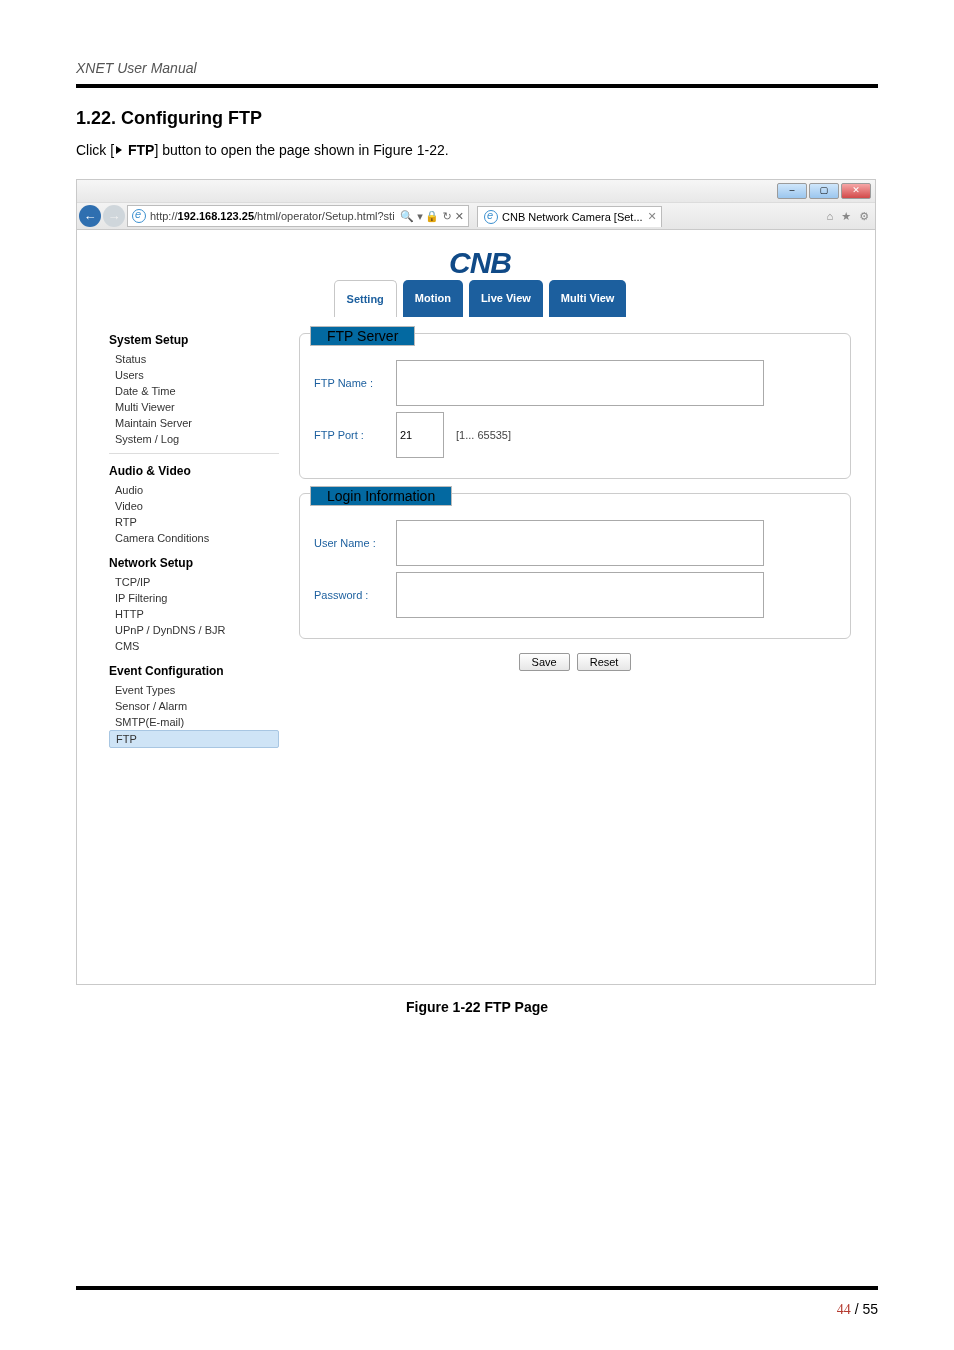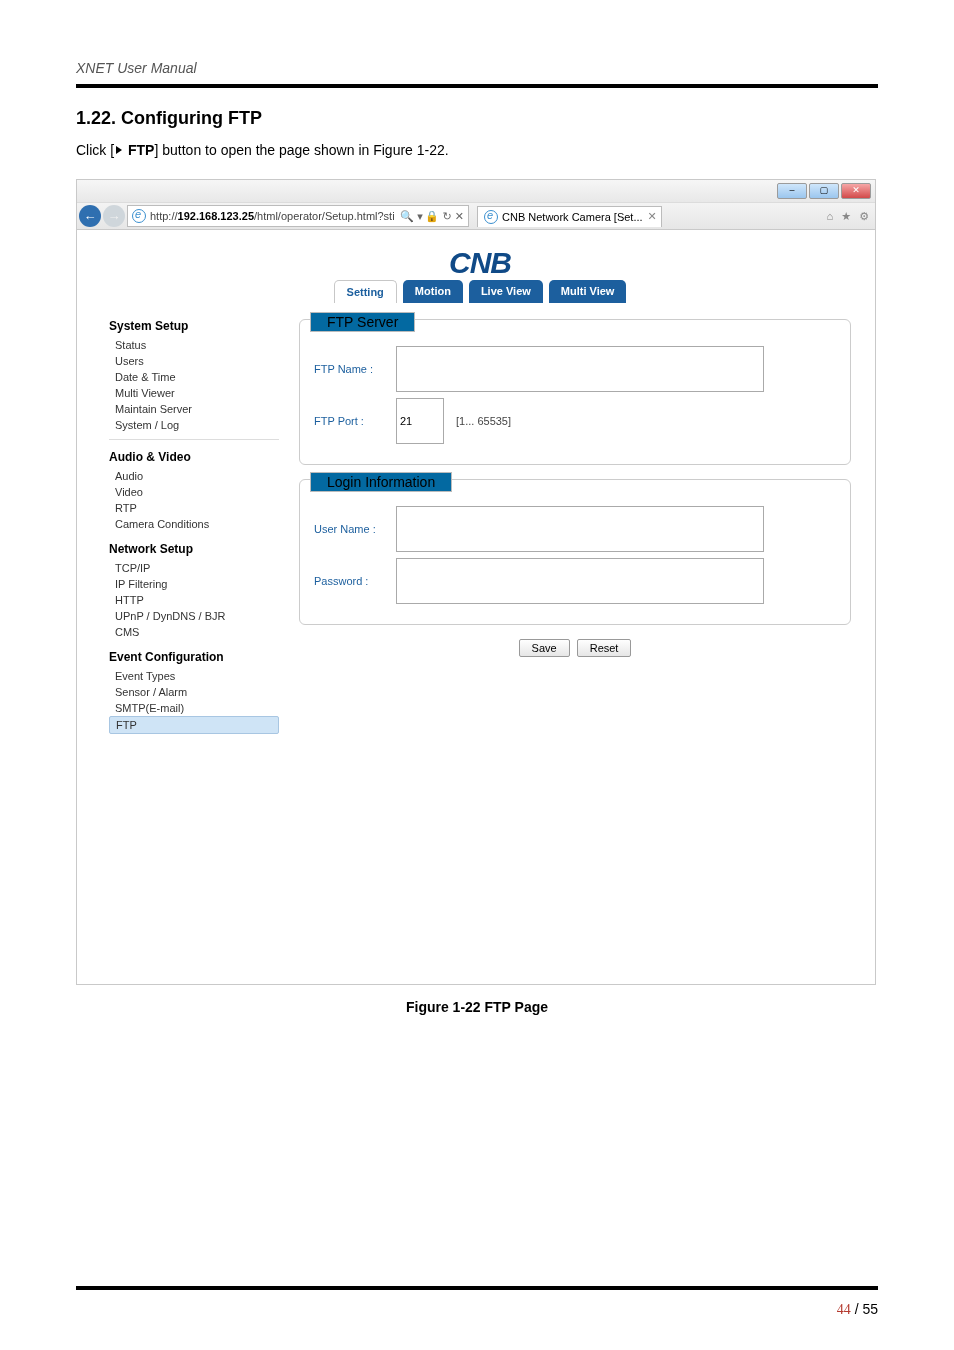--- a/index.html
+++ b/index.html
@@ -166,21 +166,21 @@
     font-style: italic;
     font-size: 30px;
     color: #104a87;
     letter-spacing: -1px;
   }
   .cnb-tabs {
     display:flex; gap:6px;
   }
   .cnb-tab {
     border-radius: 5px 5px 0 0;
-    padding: 5px 12px;
+    padding: 12px 12px;
     font-size: 11px;
     font-weight: bold;
     color:#fff;
     background:#1c5f9e;
   }
   .cnb-tab.active {
     background:#fff;
     color:#1c5f9e;
     border:1px solid #c7c7c7;
     border-bottom:none;

